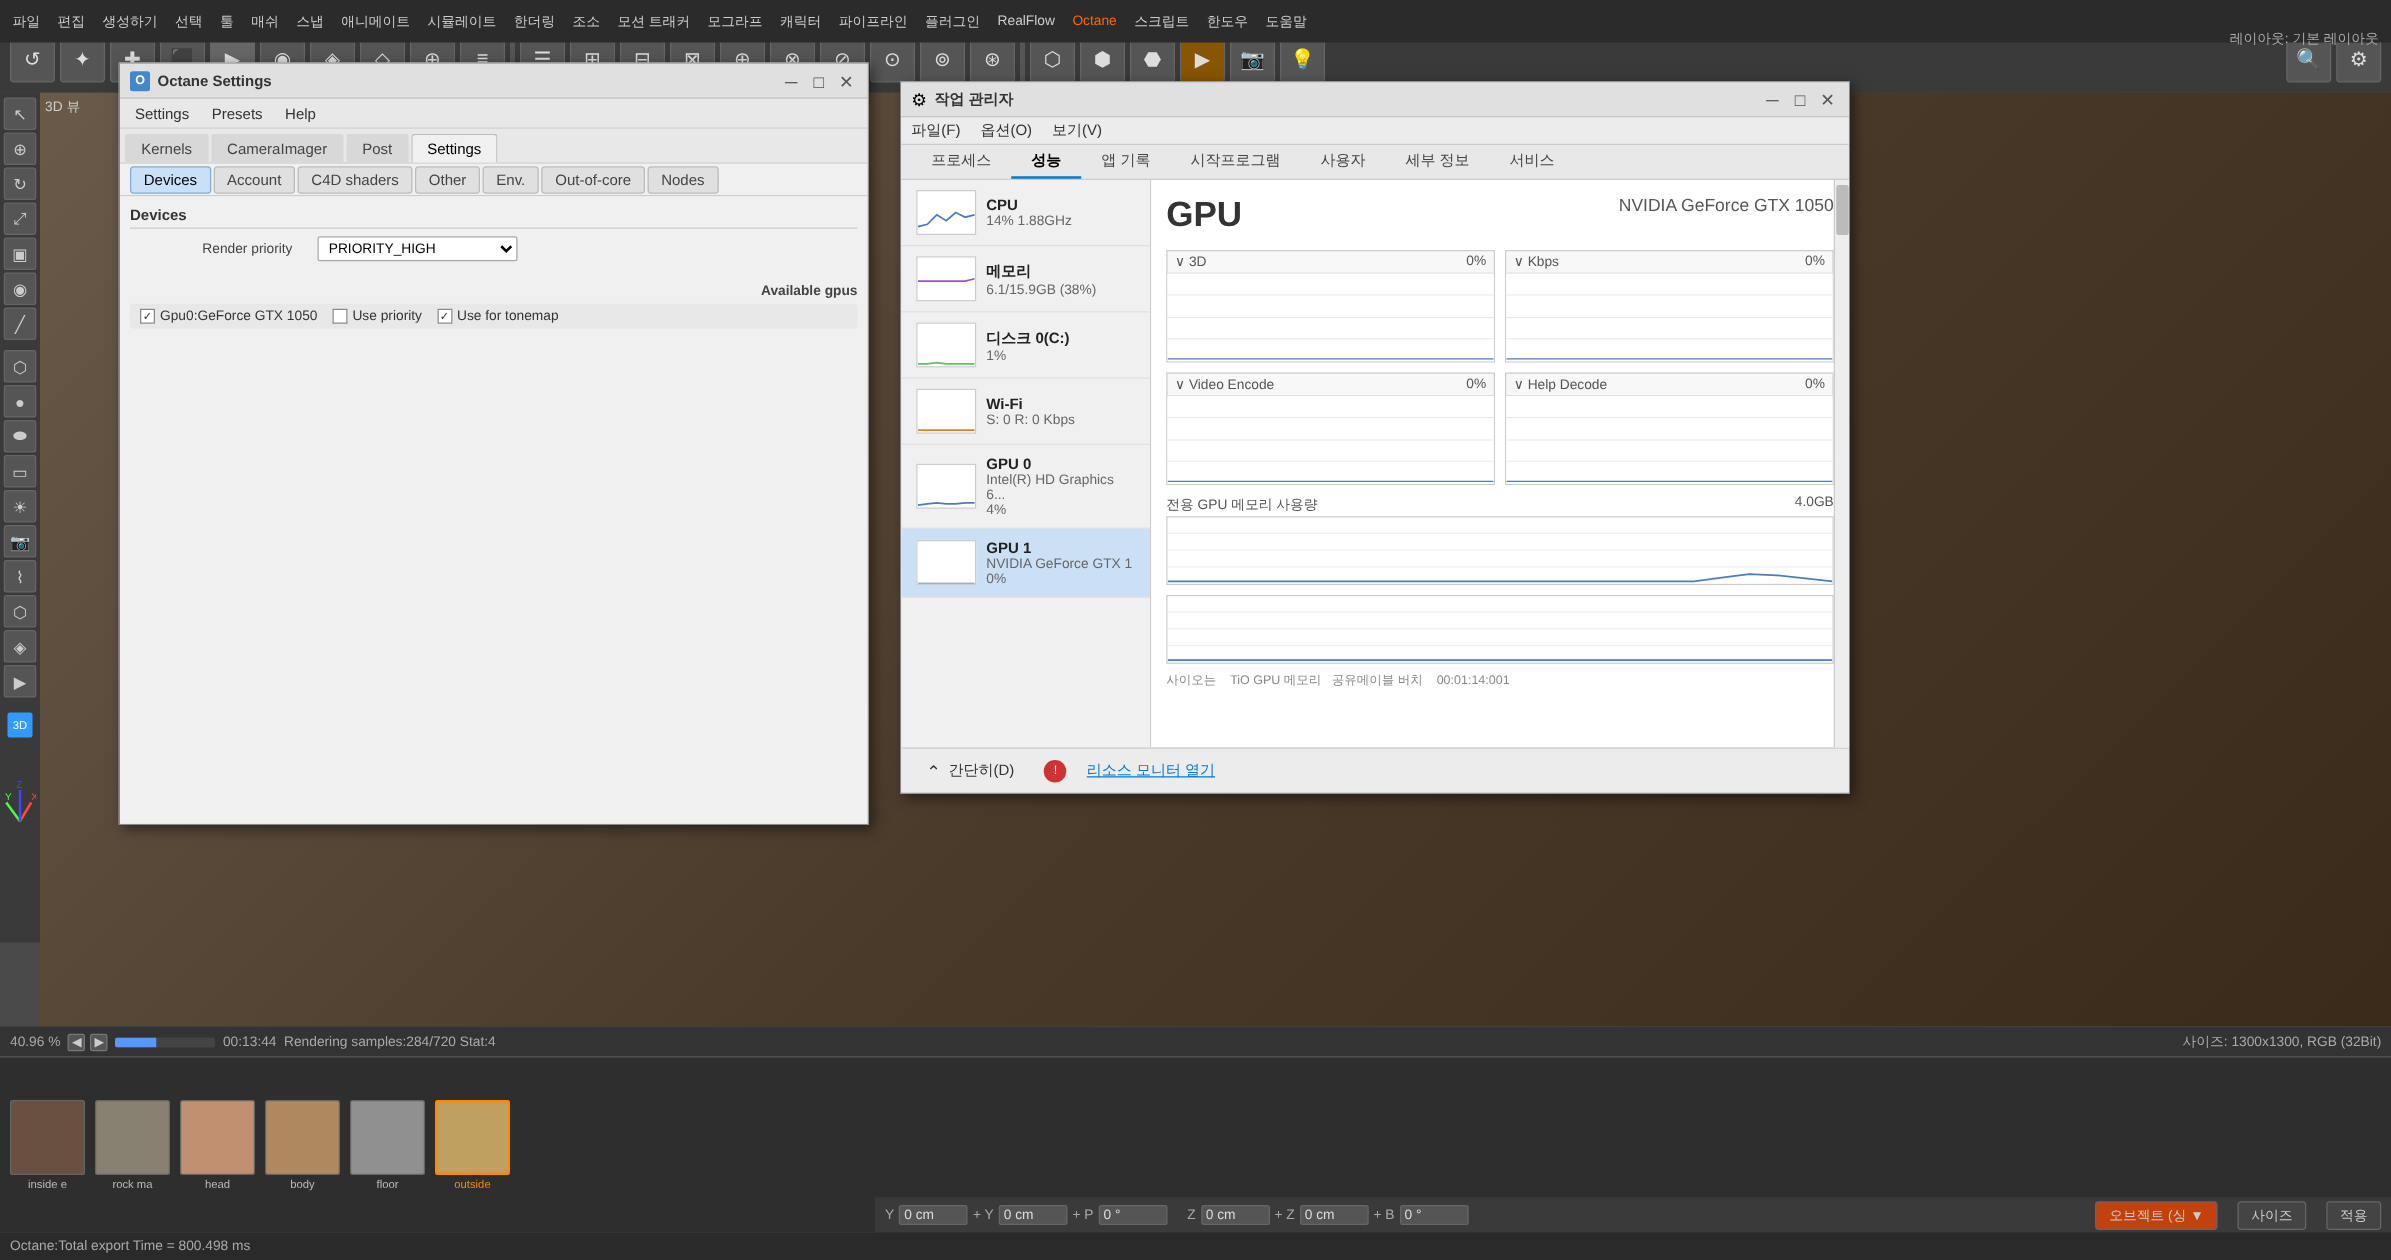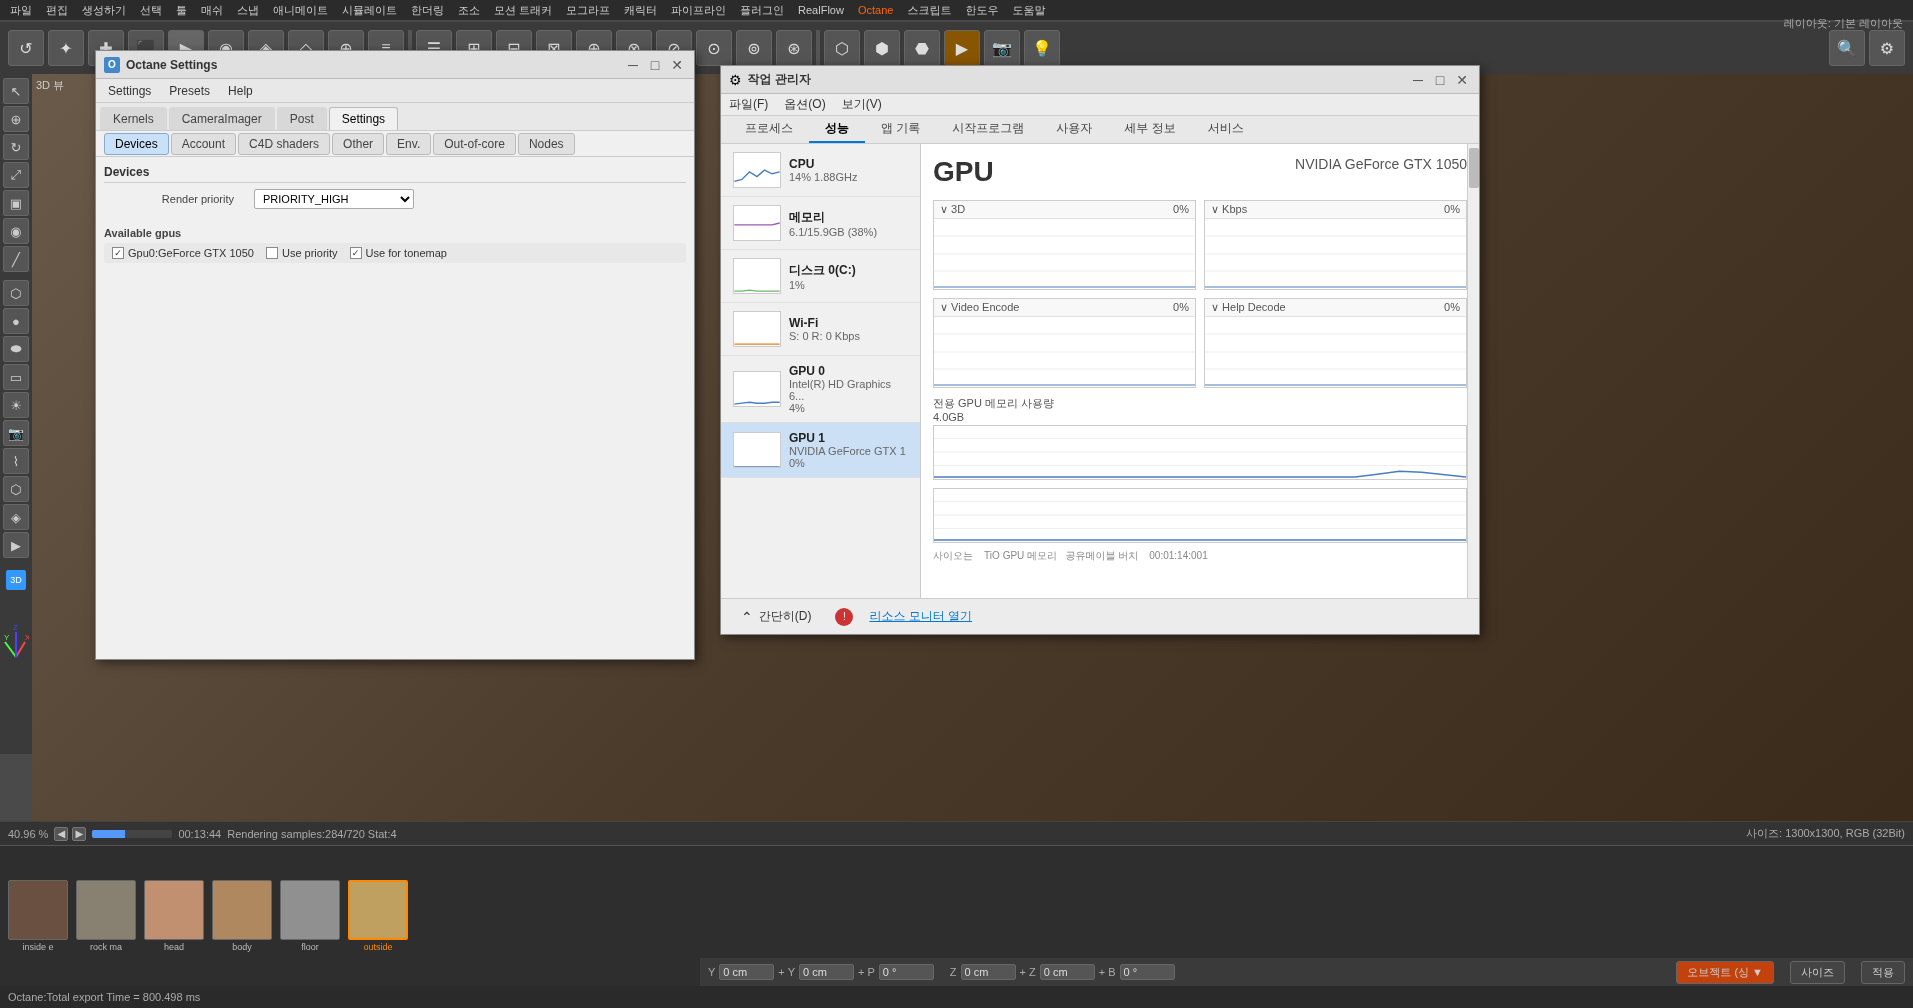--- a/index.html
+++ b/index.html
@@ -9,21 +9,21 @@
       overflow: hidden;
       font-family: 'Malgun Gothic', Arial, sans-serif;
       font-size: 12px;
       background: #4a4a4a;
       position: relative;
     }
 
     
     .menubar {
       width: 100%;
-      height: 20px;
+      height: 34px;
       background: #2b2b2b;
       display: flex;
       align-items: center;
       padding: 0 4px;
       gap: 2px;
       position: absolute;
       top: 0; left: 0;
       z-index: 10;
     }
     .menubar-item {
@@ -315,20 +315,21 @@
       border: 1px solid #aaa;
       border-radius: 2px;
       width: 160px;
       cursor: pointer;
     }
     .subsection-label {
       font-size: 11px;
       font-weight: bold;
       color: #444;
       margin: 8px 0 4px;
+      text-align: right;
     }
     .gpu-item {
       display: flex;
       align-items: center;
       gap: 12px;
       padding: 4px 8px;
       background: #e8e8e8;
       border-radius: 3px;
       margin-bottom: 4px;
     }
@@ -517,21 +518,20 @@
     }
     .mem-section {
       margin-top: 8px;
     }
     .mem-label-row {
       display: flex;
       justify-content: space-between;
       font-size: 11px;
       color: #555;
       margin-bottom: 2px;
-      flex-direction: column;
     }
     .mem-graph {
       height: 55px;
       background: #fff;
       border: 1px solid #ccc;
       position: relative;
       overflow: hidden;
     }
     .mem-graph svg {
       width: 100%;

